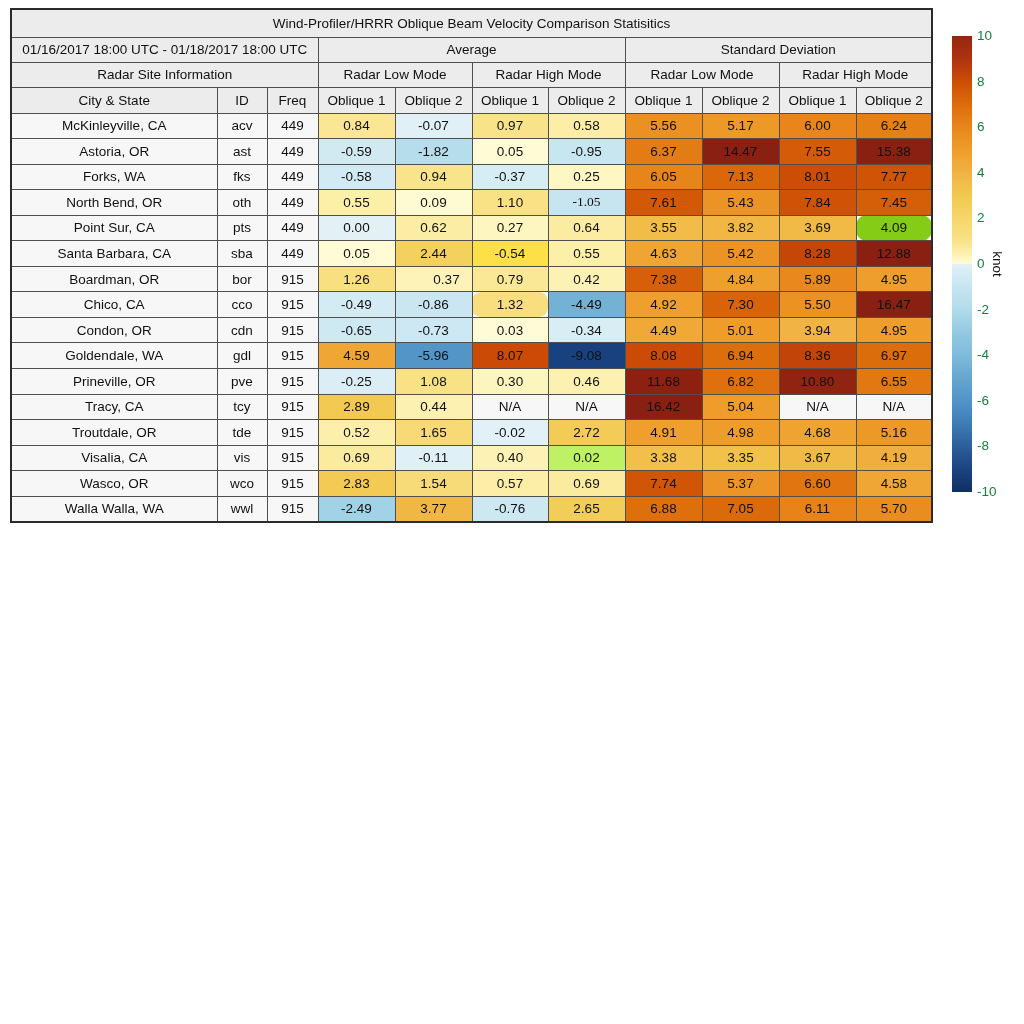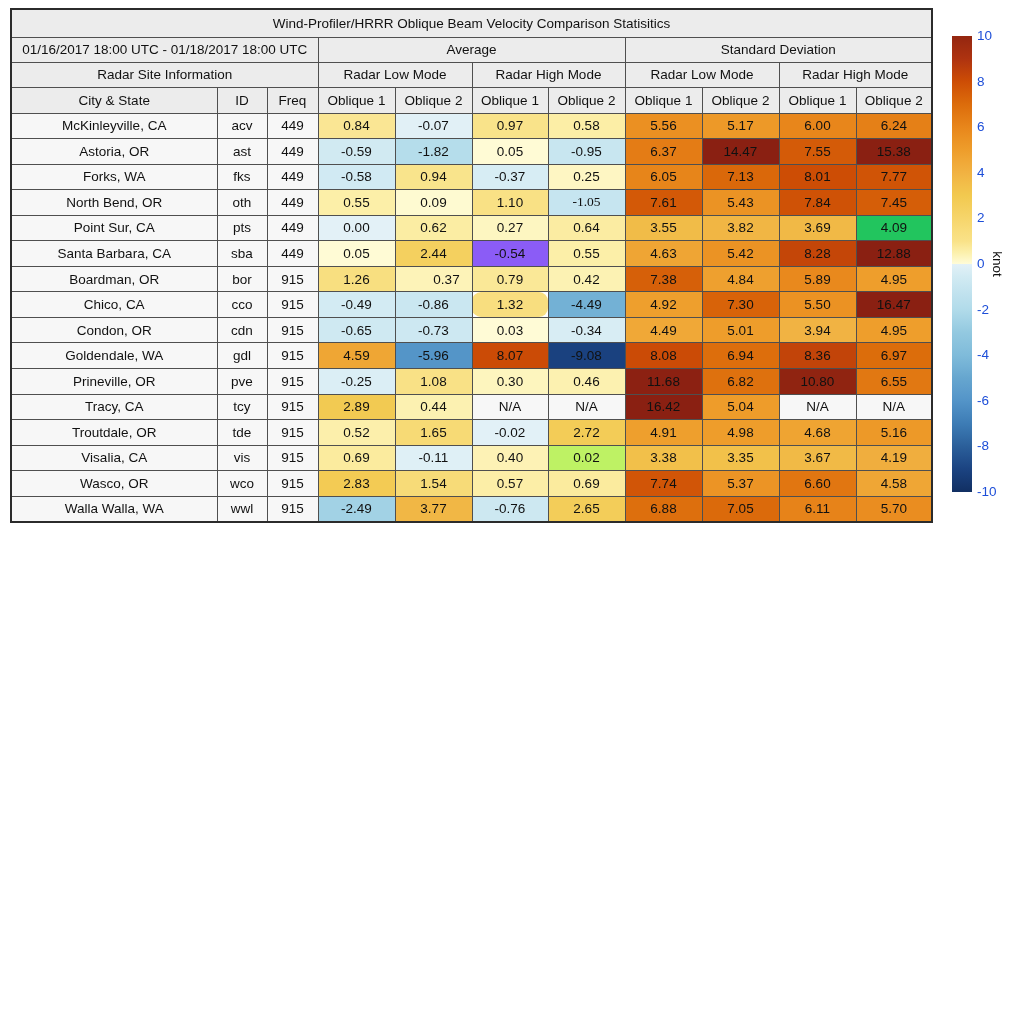--- a/index.html
+++ b/index.html
@@ -8,21 +8,21 @@
   table.stats{position:absolute;left:10px;top:8px;width:921px;border-collapse:collapse;table-layout:fixed;border:2px solid #2b2b2b;}
   table.stats td,table.stats th{border:1px solid #4f4f4f;text-align:center;vertical-align:middle;font-weight:normal;color:#111111;font-size:13.5px;padding:0;white-space:nowrap;overflow:hidden;}
   tr.r-title{height:28px;}
   tr.r-sub{height:25px;}
   tr.r-cols{height:26px;}
   tbody.rows tr{height:25.56px;}
   .hdr{background:#ececec;}
   .lbl{background:#f7f7f7;}
   .val{background:#ffffff;}
   .colorbar{position:absolute;left:952px;top:36px;width:20px;height:456px;}
-  .cb-tick{position:absolute;left:977px;font-size:13.5px;color:#1d4ed8;line-height:16px;}
+  .cb-tick{position:absolute;left:977px;font-size:13.5px;color:#15803d;line-height:16px;}
   .cb-label{position:absolute;left:990px;top:264px;transform:translateY(-50%);writing-mode:vertical-rl;font-size:13.5px;color:#111111;}
 </style>
 </head>
 <body>
 
 <div class="figure">
 
   <table class="stats">
     <colgroup>
       <col style="width:206px">
@@ -124,29 +124,29 @@
           <td class="lbl">Point Sur, CA</td>
           <td class="lbl">pts</td>
           <td class="lbl">449</td>
           <td class="val" style="background: rgb(227, 241, 247);">0.00</td>
           <td class="val" style="background: rgb(251, 237, 163);">0.62</td>
           <td class="val" style="background: rgb(253, 246, 193);">0.27</td>
           <td class="val" style="background: rgb(251, 236, 162);">0.64</td>
           <td class="val" style="background: rgb(241, 188, 72);">3.55</td>
           <td class="val" style="background: rgb(241, 182, 68);">3.82</td>
           <td class="val" style="background: rgb(241, 185, 70);">3.69</td>
-          <td class="val" style="background: #22c55e;">4.09</td>
+          <td class="val" style="background: #84cc16; border-radius: 11px;">4.09</td>
         </tr>
         <tr>
           <td class="lbl">Santa Barbara, CA</td>
           <td class="lbl">sba</td>
           <td class="lbl">449</td>
           <td class="val" style="background: rgb(255, 251, 213);">0.05</td>
           <td class="val" style="background: rgb(244, 208, 95);">2.44</td>
-          <td class="val" style="background: #8b5cf6;">-0.54</td>
+          <td class="val" style="background: #fde047;">-0.54</td>
           <td class="val" style="background: rgb(252, 239, 168);">0.55</td>
           <td class="val" style="background: rgb(239, 165, 52);">4.63</td>
           <td class="val" style="background: rgb(235, 147, 36);">5.42</td>
           <td class="val" style="background: rgb(196, 70, 8);">8.28</td>
           <td class="val" style="background: rgb(138, 32, 18);">12.88</td>
         </tr>
         <tr>
           <td class="lbl">Boardman, OR</td>
           <td class="lbl">bor</td>
           <td class="lbl">915</td>

